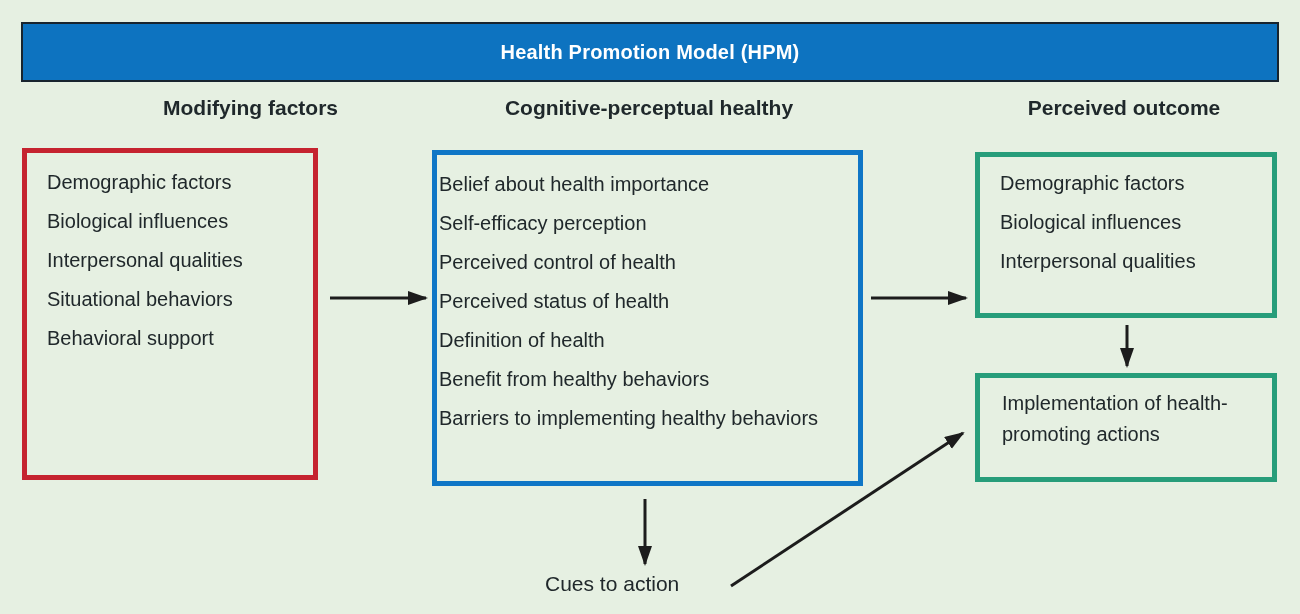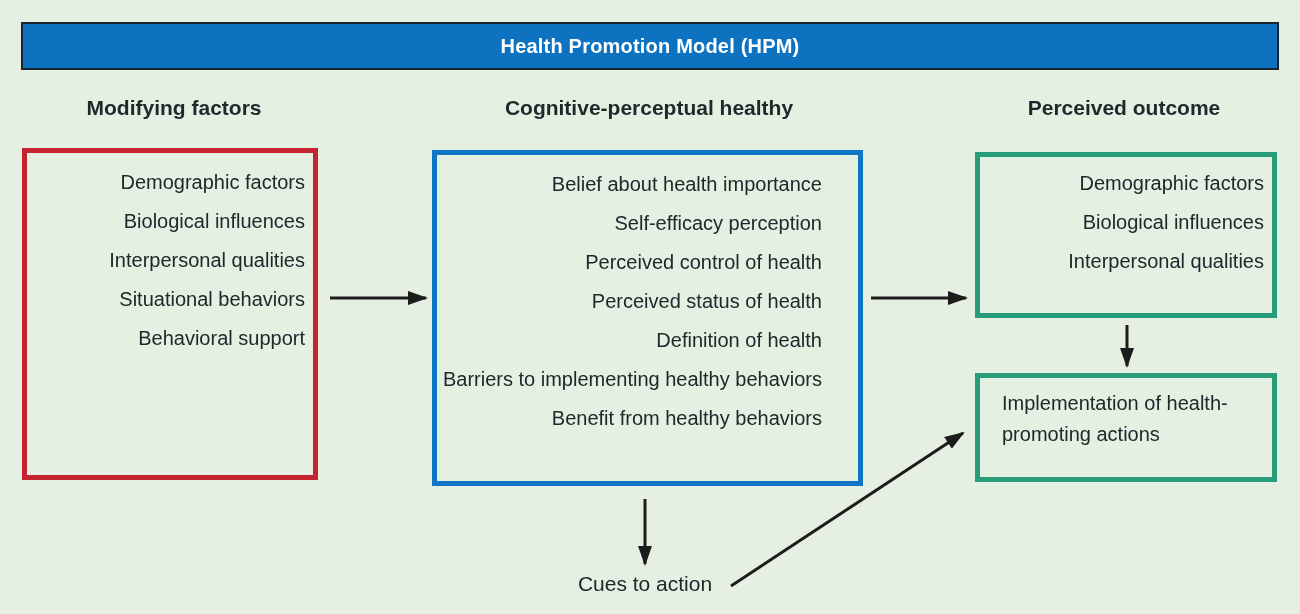--- a/index.html
+++ b/index.html
@@ -5,42 +5,42 @@
   html,body{margin:0;padding:0;}
   .canvas{
     position:relative;
     width:1300px;height:614px;
     background:#e6f0e2;
     font-family:"Liberation Sans","DejaVu Sans",sans-serif;
     color:#20282b;
     overflow:hidden;
   }
   .header-bar{
-    position:absolute;left:21px;top:22px;width:1258px;height:48px;
+    position:absolute;left:21px;top:22px;width:1258px;height:60px;
     background:#0d73c0;
     border:2px solid #18242e;
     box-sizing:border-box;
     display:flex;align-items:center;justify-content:center;
   }
   .header-bar .title{
     color:#ffffff;font-size:20px;font-weight:700;letter-spacing:.2px;
   }
   .col-header{
     position:absolute;top:96px;
     font-size:21px;font-weight:700;text-align:center;color:#1f282b;
   }
-  .col-header.modifying{left:24px;width:300px;}
+  .col-header.modifying{left:38px;width:300px;text-align:right;}
   .col-header.cognitive{left:449px;width:400px;}
   .col-header.behavioral{left:974px;width:300px;}
   .factor-box{
     position:absolute;box-sizing:border-box;background:transparent;
   }
   .factor-box ul{list-style:none;margin:0;padding:0;}
   .factor-box li{
-    font-size:20px;line-height:30px;margin:0 0 9px 0;text-align:right;
+    font-size:20px;line-height:30px;margin:0 0 9px 0;
   }
   .box-modifying{
     left:22px;top:148px;width:296px;height:332px;
     border:5px solid #c5232f;
     padding:14px 8px 0 20px;
   }
   .box-cognitive{
     left:432px;top:150px;width:431px;height:336px;
     border:5px solid #0f76c6;
     padding:14px 36px 0 2px;
@@ -53,21 +53,21 @@
   .box-implementation{
     left:975px;top:373px;width:302px;height:109px;
     border:5px solid #279d7a;
     padding:10px 8px 0 22px;
   }
   .box-implementation .impl-text{
     font-size:20px;line-height:31px;width:228px;
   }
   .cues-label{
     position:absolute;left:545px;top:572px;width:200px;
-    text-align:center;font-size:21px;color:#20282b;
+    text-align:left;font-size:21px;color:#20282b;
   }
   .arrow-layer{
     position:absolute;left:0;top:0;width:1300px;height:614px;
     pointer-events:none;
   }
   .arrow-layer line{stroke:#1c1c1c;stroke-width:3;}
 </style>
 </head>
 <body>
 
@@ -91,22 +91,22 @@
     </ul>
   </div>
 
   <div class="factor-box box-cognitive">
     <ul>
       <li>Belief about health importance</li>
       <li>Self-efficacy perception</li>
       <li>Perceived control of health</li>
       <li>Perceived status of health</li>
       <li>Definition of health</li>
+      <li>Benefit from healthy behaviors</li>
       <li>Barriers to implementing healthy behaviors</li>
-      <li>Benefit from healthy behaviors</li>
     </ul>
   </div>
 
   <div class="factor-box box-outcome">
     <ul>
       <li>Demographic factors</li>
       <li>Biological influences</li>
       <li>Interpersonal qualities</li>
     </ul>
   </div>

